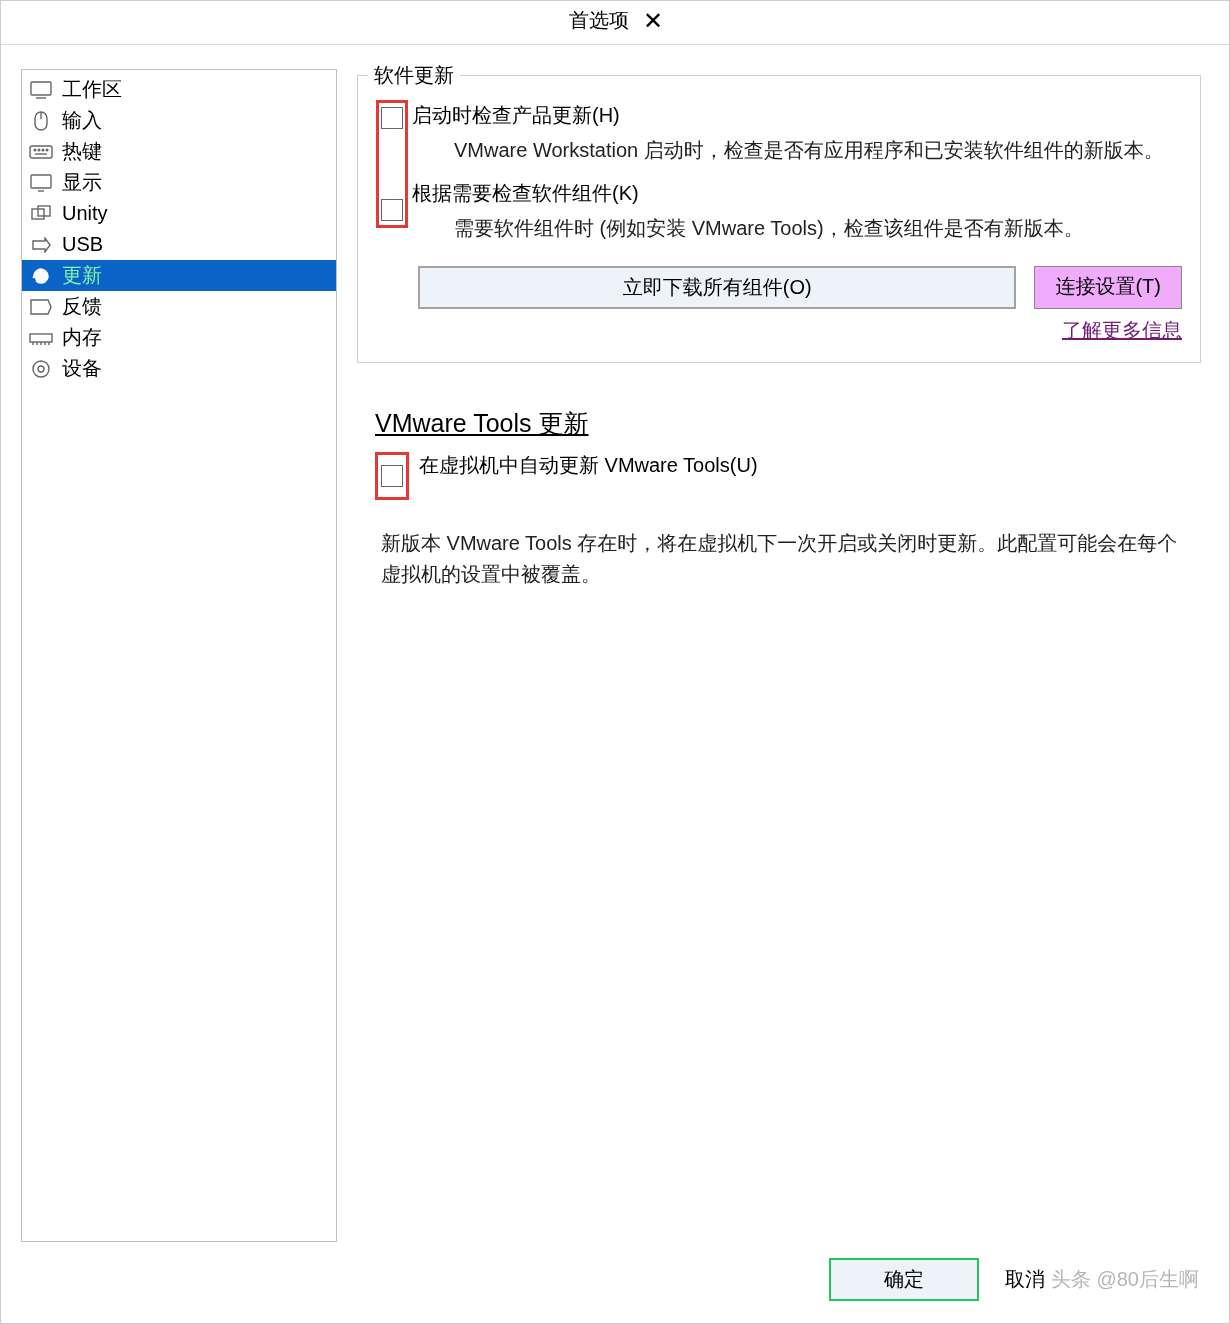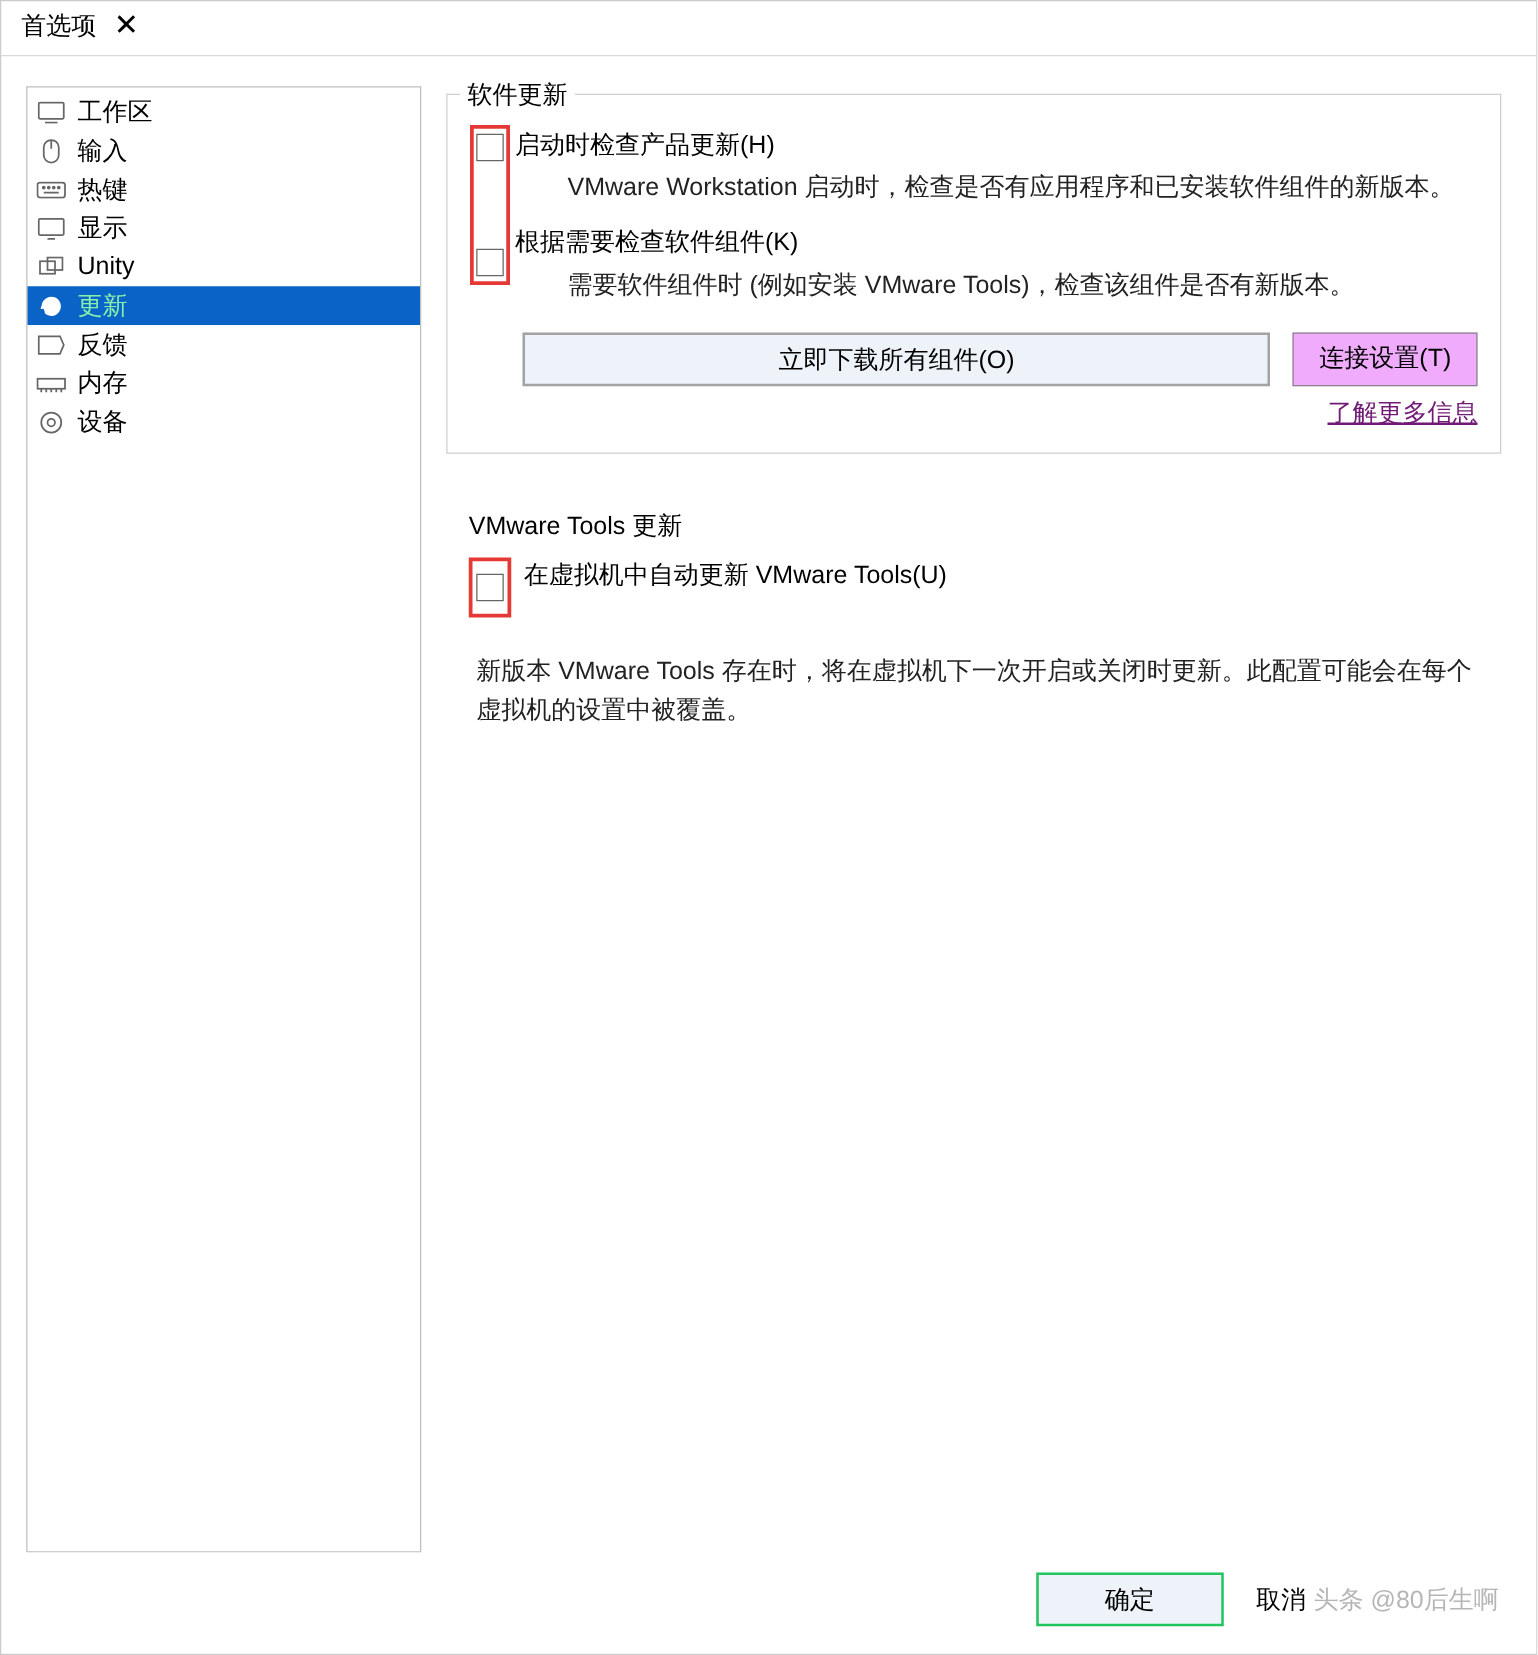--- a/index.html
+++ b/index.html
@@ -7,21 +7,21 @@
   font-family: "Microsoft YaHei", "Segoe UI", sans-serif;
   font-size: 18px;
   background: #fff;
   color: #000;
   width: 1230px;
   height: 1324px;
   overflow: hidden;
 }
 .window { display: flex; flex-direction: column; height: 100%; border: 1px solid #ccc; }
 .titlebar {
-  display: flex; justify-content: flex-start; align-items: center;
+  display: flex; justify-content: center; align-items: center;
   padding: 6px 0 10px 16px; border-bottom: 1px solid #d8d8d8;
   height: 44px;
 }
 .titlebar .title { font-size: 20px; }
 .close-btn { width: 48px; text-align: center; font-size: 24px; line-height: 1; cursor: default; }
 .body { flex: 1; display: flex; padding: 24px 28px 0 20px; gap: 20px; overflow: hidden; }
 .sidebar {
   width: 316px; border: 1px solid #bfbfbf; background: #fff; flex-shrink: 0;
   padding: 4px 0;
 }
@@ -114,20 +114,28 @@
         <span>显示</span>
       </div>
       <div class="sidebar-item">
         <span class="icon">
             <svg width="20" height="18" viewBox="0 0 20 18">
               <rect x="1" y="4" width="12" height="10"></rect>
               <rect x="7" y="1" width="12" height="10"></rect>
             </svg>
           </span>
         <span>Unity</span>
+      </div>
+      <div class="sidebar-item">
+        <span class="icon">
+            <svg width="20" height="16" viewBox="0 0 20 16">
+              <path d="M2 4 L14 4 L14 1 L19 8 L14 15 L14 12 L2 12 Z"></path>
+            </svg>
+          </span>
+        <span>USB</span>
       </div>
       <div class="sidebar-item selected">
         <span class="icon">
             <svg width="20" height="20" viewBox="0 0 20 20">
               <path d="M3 10 a7 7 0 1 1 2 5" stroke="#fff"></path>
               <polyline points="2,12 3,10 5,12" stroke="#fff"></polyline>
             </svg>
           </span>
         <span>更新</span>
       </div>
@@ -188,21 +196,21 @@
         <div class="button-row">
           <div class="win-button primary">立即下载所有组件(O)</div>
           <div class="win-button">连接设置(T)</div>
         </div>
         <div class="link-row">
           <span class="link">了解更多信息</span>
         </div>
       </div>
 
       <div class="group-no-border" style="position:relative; padding-top:16px;">
-        <div style="font-size:20px; margin-bottom:12px;">VMware Tools 更新</div>
+        <div style="font-size:25px; margin-bottom:12px;text-decoration:underline;">VMware Tools 更新</div>
 
         <div style="display:flex; align-items:flex-start; gap:6px; margin-bottom:28px;">
           <div class="highlight-box single" style="padding:10px 3px;">
             <span class="checkbox"></span>
           </div>
           <span style="margin-top:0;">在虚拟机中自动更新 VMware Tools(U)</span>
         </div>
 
         <div class="desc" style="margin-left:6px;">新版本 VMware Tools 存在时，将在虚拟机下一次开启或关闭时更新。此配置可能会在每个虚拟机的设置中被覆盖。</div>
       </div>

